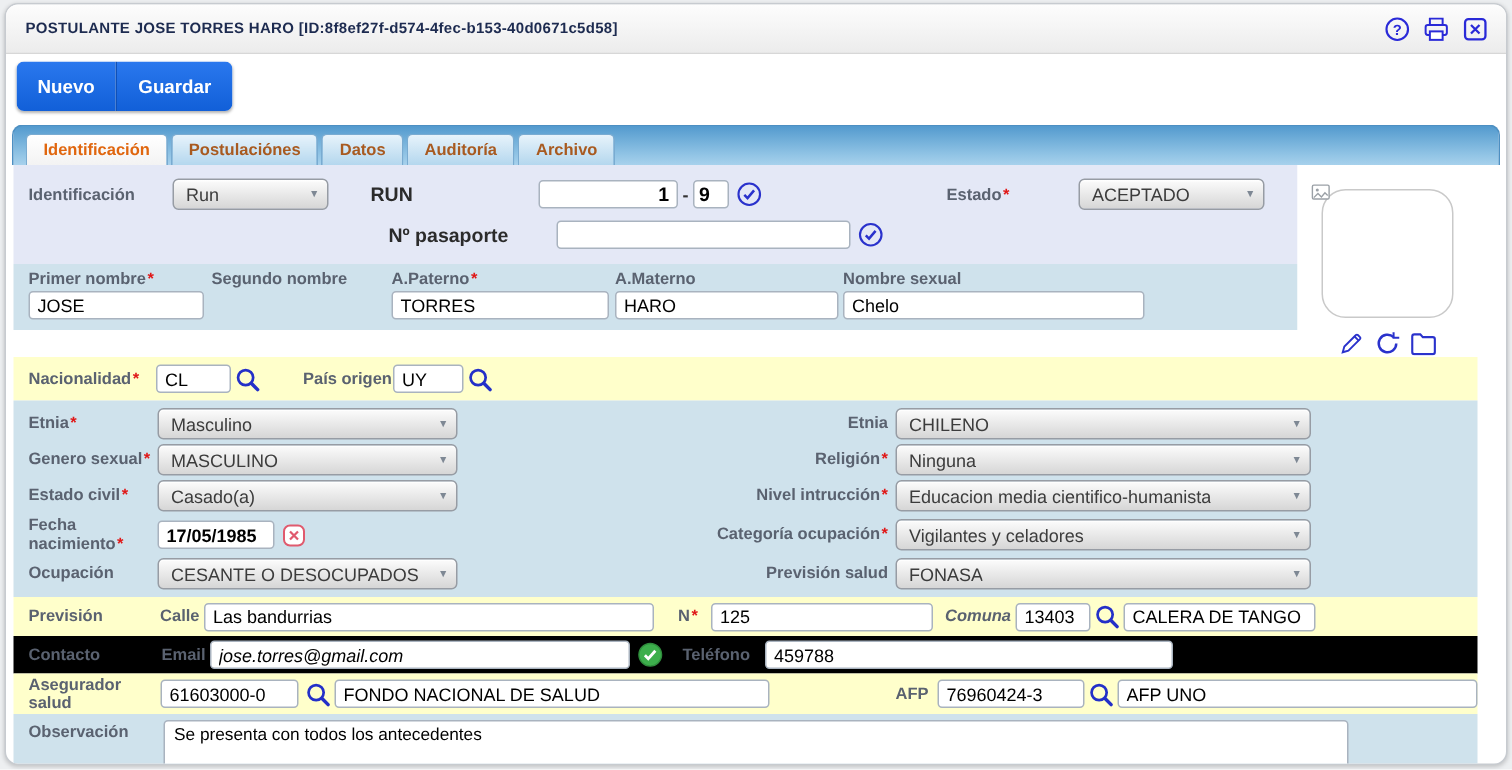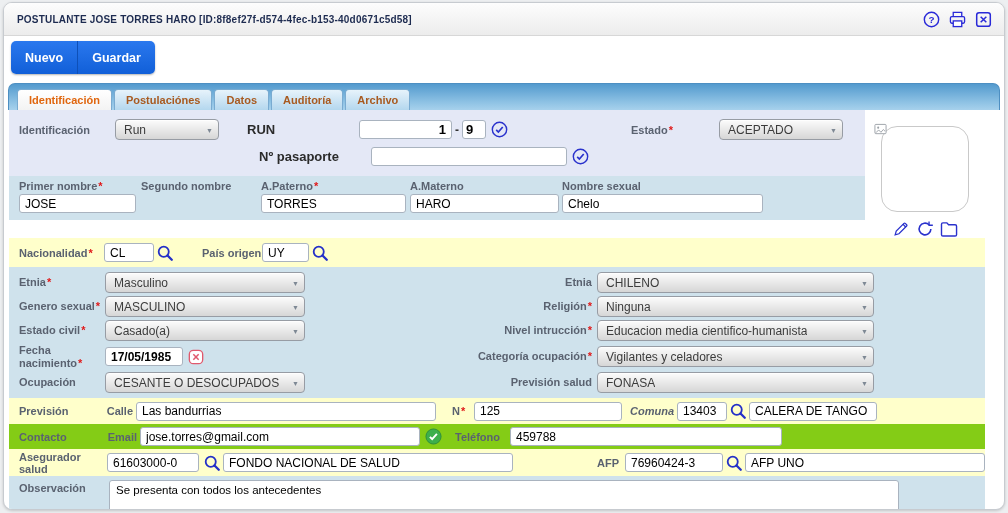--- a/index.html
+++ b/index.html
@@ -131,23 +131,23 @@
   .sec-e { height:26px; }
   .wn78{width:78px;flex:none;}
   .calle-lbl{width:36px;text-align:right;margin-right:3px;flex:none;}
   .in300{width:300px;margin-right:16px;}
   .nlbl{width:22px;flex:none;}
   .in148{width:148px;margin-right:8px;}
   .comuna-lbl{width:47px;flex:none;font-style:italic;}
   .in50b{width:50px;}
   .in128{width:128px;}
   
-  .sec-f { background:#84cc16; height:25px; display:flex; align-items:center; padding-left:10px; }
+  .sec-f { background:#000000; height:25px; display:flex; align-items:center; padding-left:10px; }
   .email-lbl{width:40px;text-align:right;margin-right:3px;flex:none;}
-  .in280{width:280px;margin-right:5px;}
+  .in280{width:280px;margin-right:5px;font-style:italic;}
   .tel-lbl{width:52px;margin-left:13px;flex:none;}
   .in272{width:272px;margin-left:3px;}
   
   .sec-g { height:27px; }
   .wn88{width:88px;flex:none;}
   .in92{width:92px;margin-right:2px;}
   .in290{width:290px;}
   .afp-lbl{margin-left:auto;width:70px;text-align:right;padding-right:6px;flex:none;}
   .in98{width:98px;}
   .in240{width:240px;margin-right:0;}

